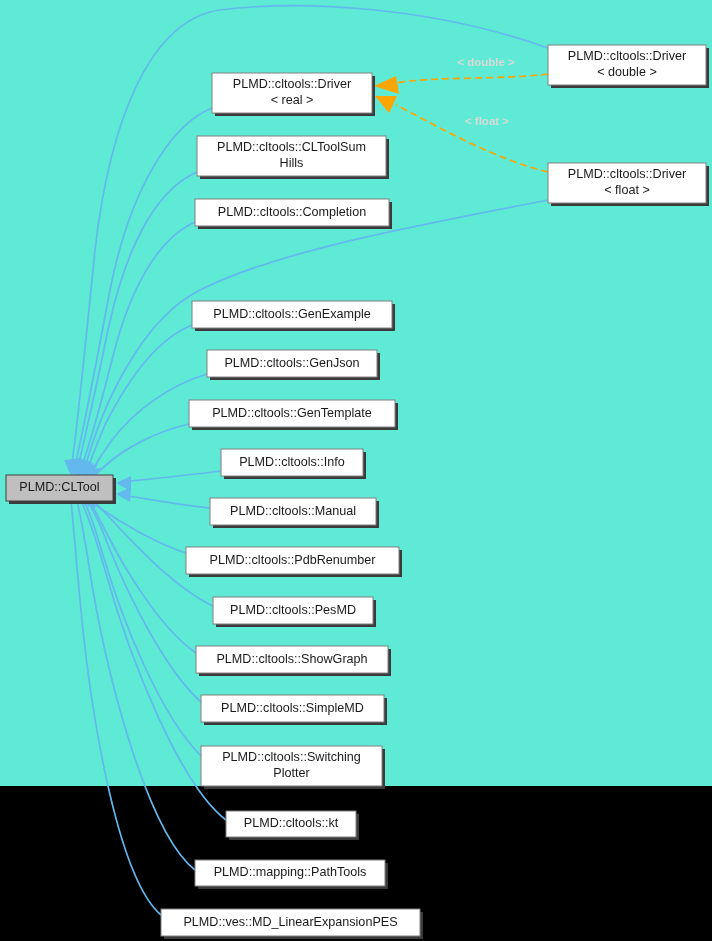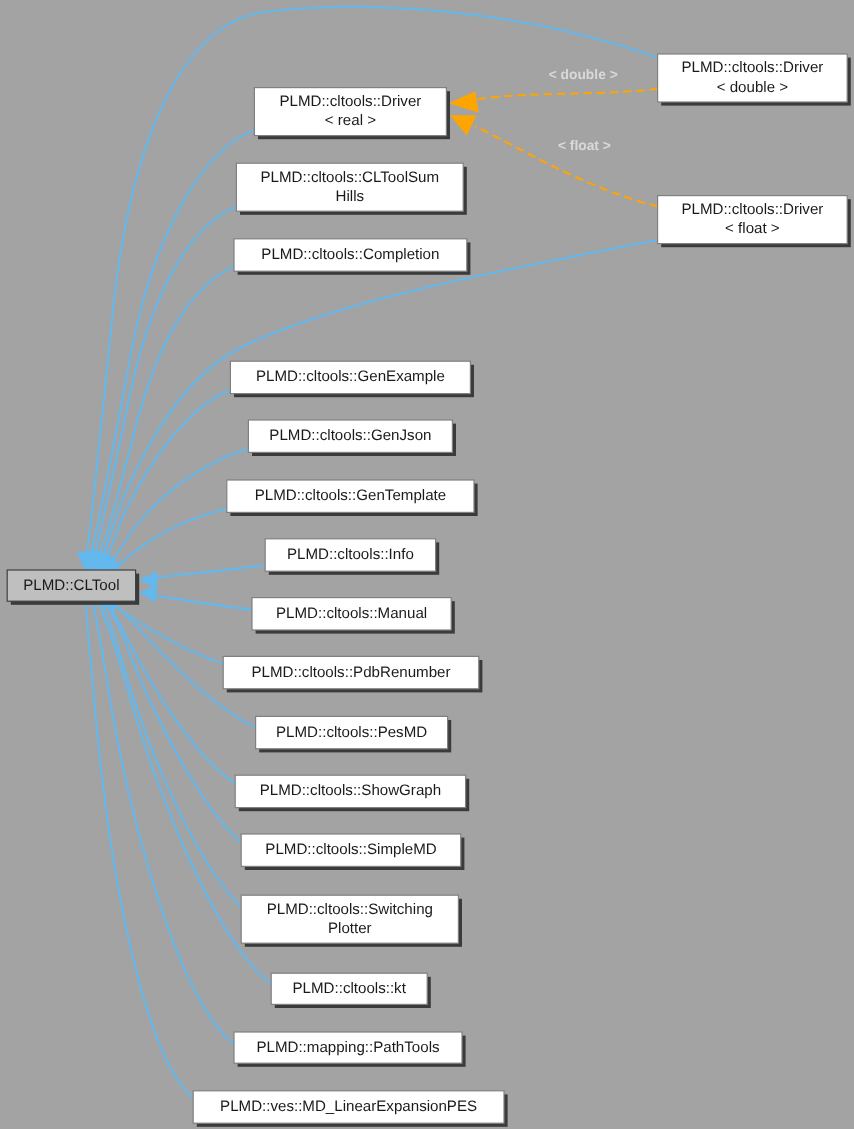--- a/index.html
+++ b/index.html
@@ -9,22 +9,22 @@
   }
   body {
     width: 712px;
     height: 941px;
     overflow: hidden;
     font-family: "Liberation Sans", sans-serif;
   }
   #diagram-root {
     position: relative;
     width: 712px;
-    height: 941px;
-    background: #a3a3a3;
+    height: 786px;
+    background: #5eead4;
   }
   svg.graph {
     position: absolute;
     top: 0;
     left: 0;
     width: 712px;
     height: 941px;
   }
   .node-box {
     fill: #ffffff;

